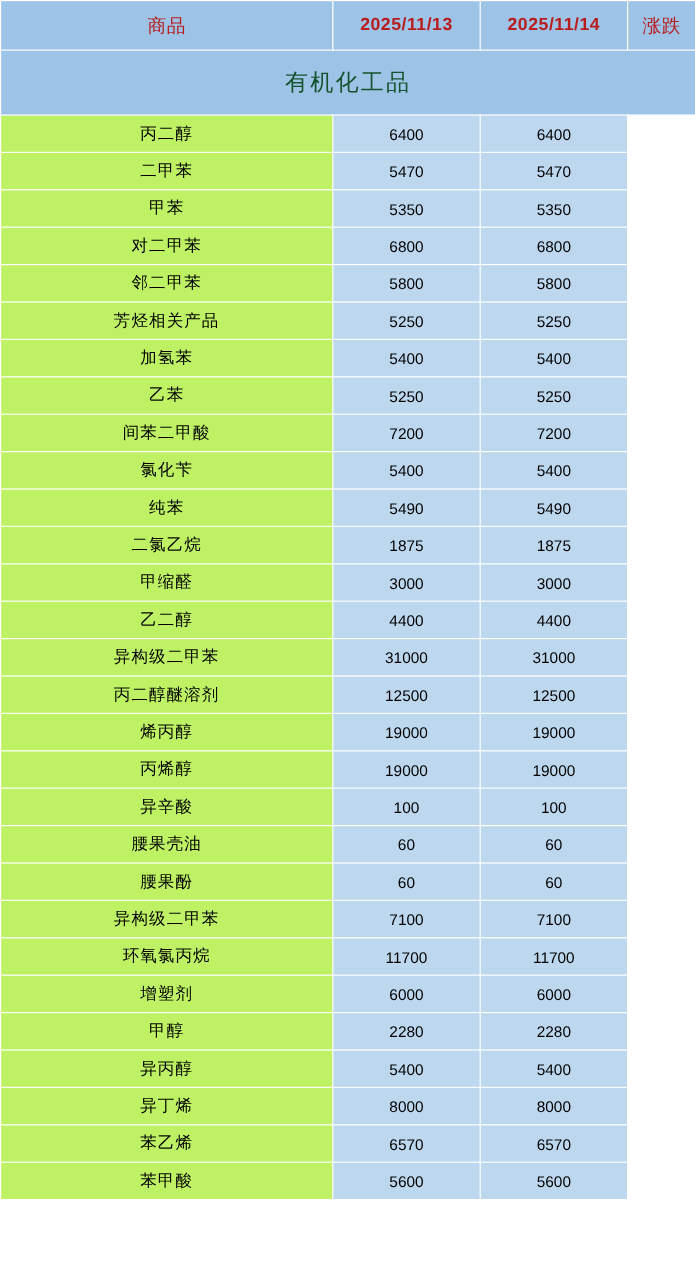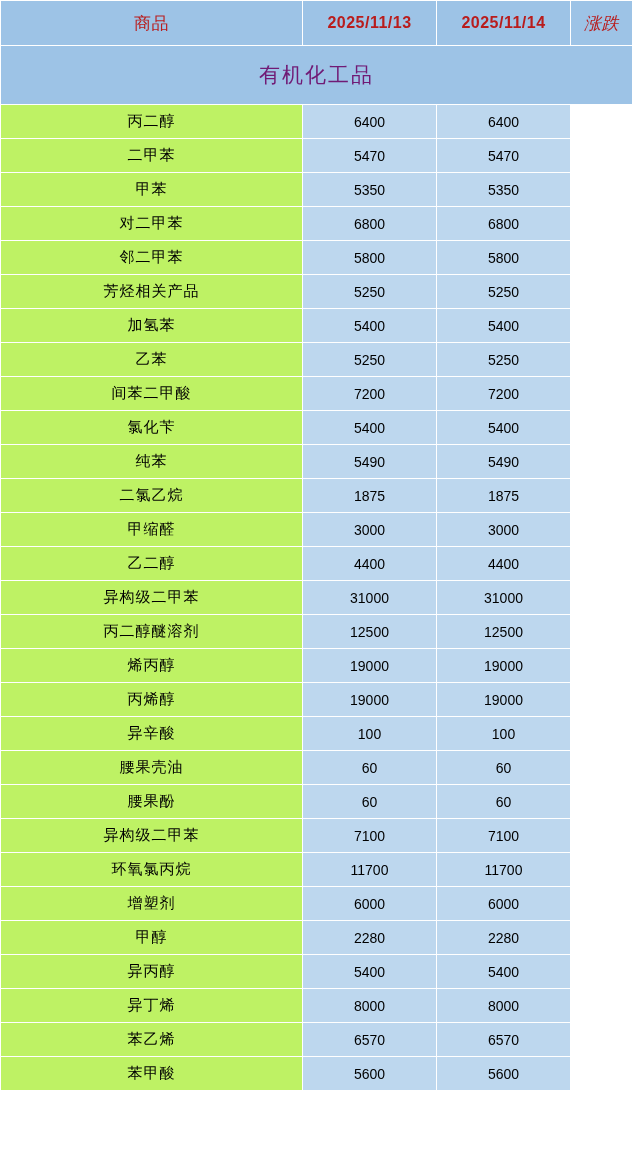--- a/index.html
+++ b/index.html
@@ -38,27 +38,26 @@
     font-weight: bold;
     height: 44px;
     letter-spacing: 0.5px;
   }
   .hdr-cell.date {
     font-weight: bold;
     font-size: 16px;
   }
   .hdr-cell.chg {
     font-size: 17px;
-    font-style: italic;
   }
 
   
   .section-cell {
     background: #9dc3e6;
-    color: #701a75;
+    color: #14532d;
     font-size: 21px;
     font-weight: bold;
     height: 58px;
     letter-spacing: 2px;
   }
 
   
   .name-cell {
     background: #bef264;
     color: #000000;

